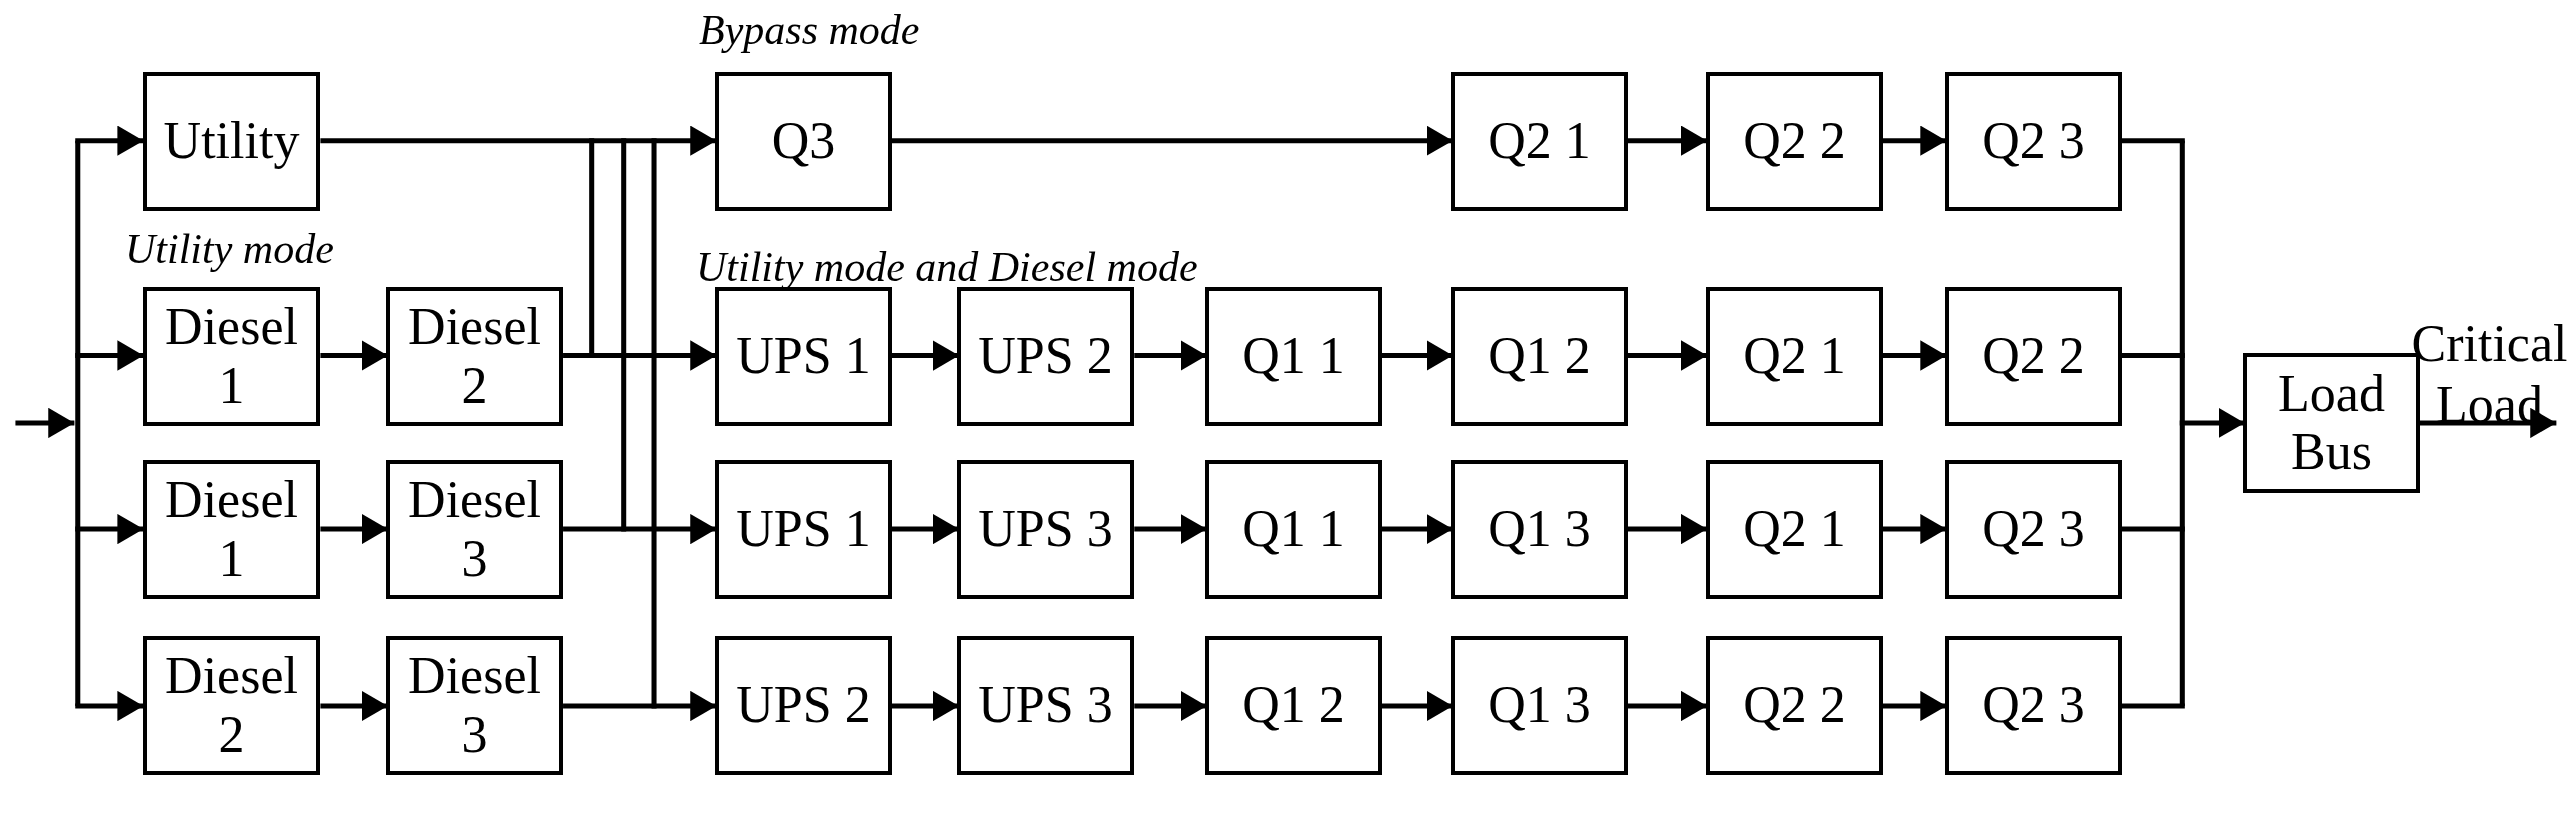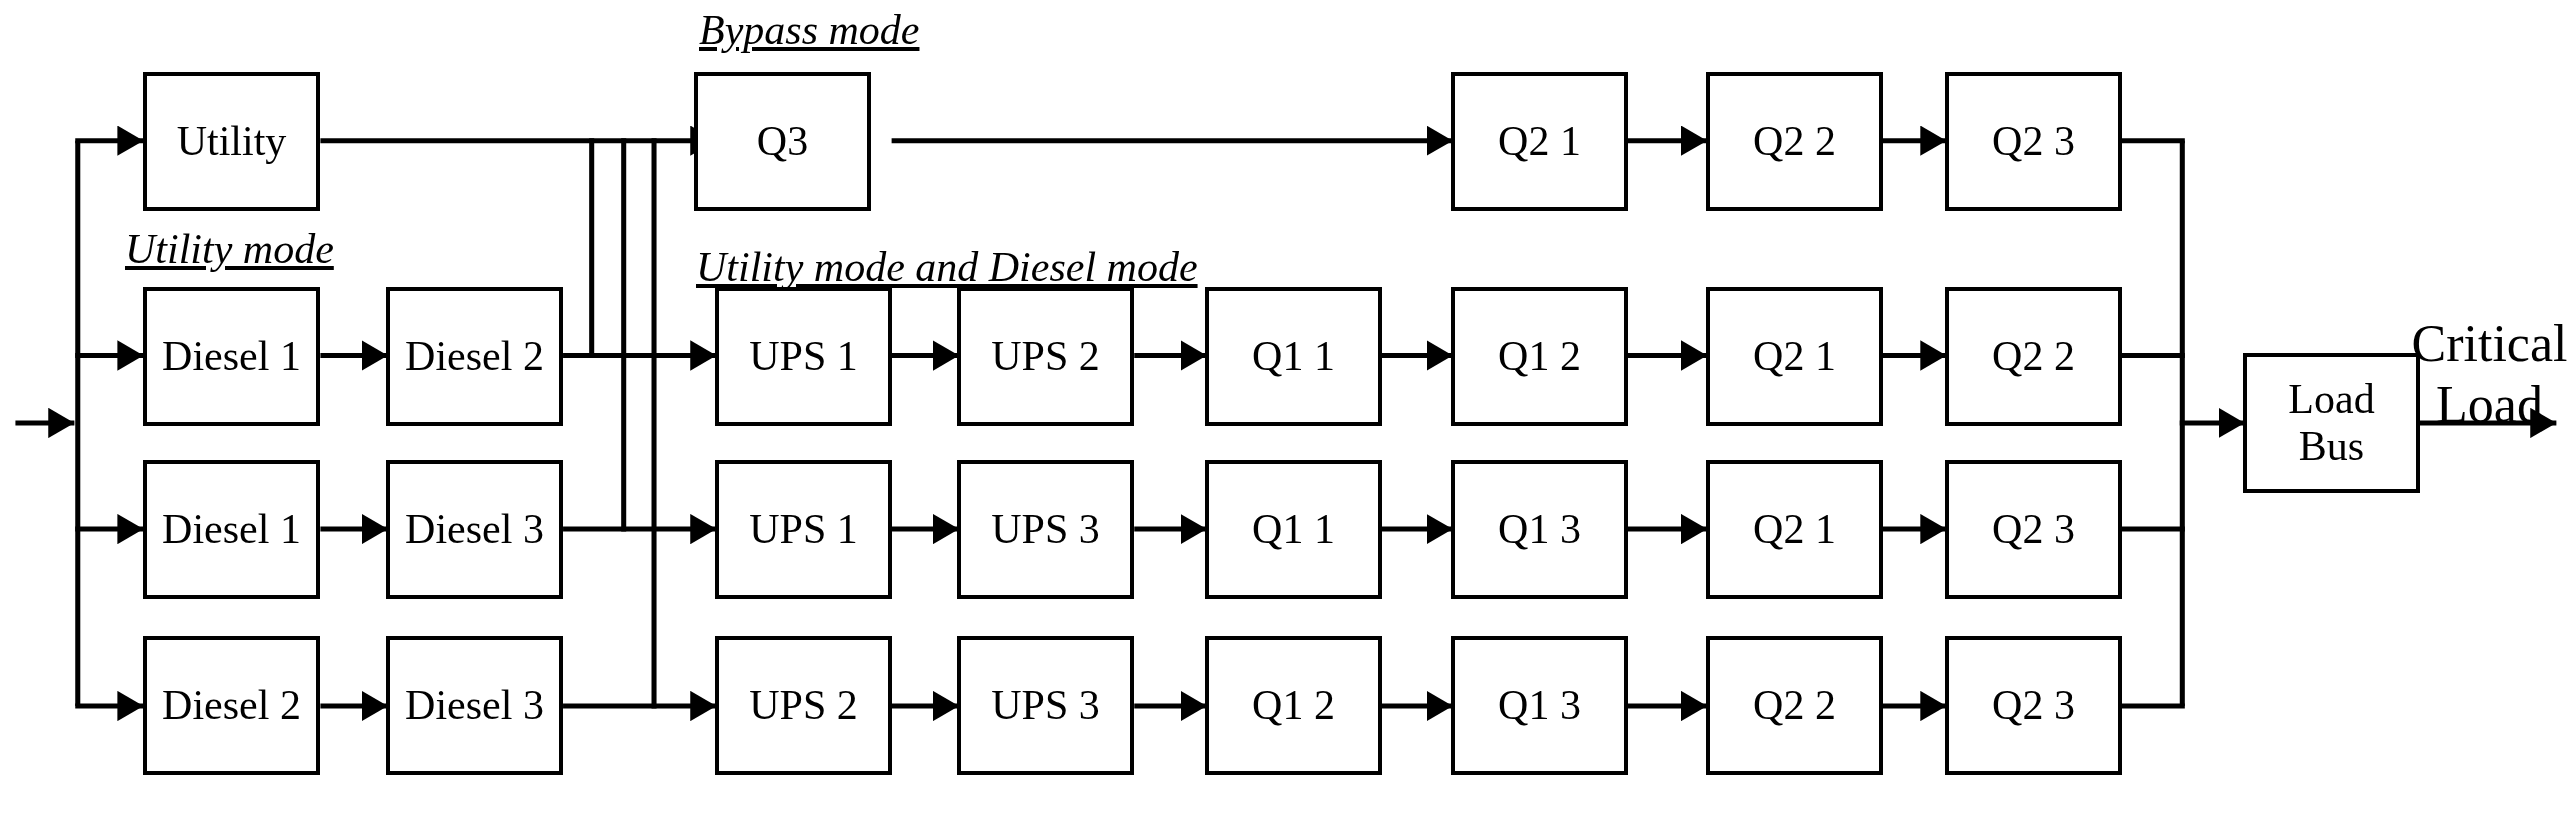--- a/index.html
+++ b/index.html
@@ -13,30 +13,29 @@
   }
   #wires{position:absolute;left:0;top:0;}
   .box{
     position:absolute;
     width:177px;height:139px;
     box-sizing:border-box;
     border:4.2px solid #000000;
     background:#ffffff;
     display:flex;align-items:center;justify-content:center;
     text-align:center;
-    font-size:42px;line-height:1.12;
+    font-size:52px;line-height:1.12;
     white-space:pre-line;
   }
   .box.load-bus{width:177px;height:140px;}
   .mode-label{
     position:absolute;
     font-style:italic;
     font-size:42px;line-height:1.1;
     white-space:nowrap;
-    text-decoration:underline;
   }
   .side-label{
     position:absolute;
     width:165px;
     font-size:52px;line-height:1.18;
     text-align:center;
     white-space:pre-line;
   }
 </style>
 </head>
@@ -114,21 +113,21 @@
     </g>
   </svg>
 
   <div class="mode-label" style="left:699px;top:6.7px">Bypass mode</div>
   <div class="mode-label" style="left:125px;top:226px">Utility mode</div>
   <div class="mode-label" style="left:696px;top:244px">Utility mode and Diesel mode</div>
   <div class="side-label" style="left:2407px;top:313px">Critical
 Load</div>
 
   <div class="box" style="left:143px;top:72px">Utility</div>
-  <div class="box" style="left:694px;top:72px">Q3</div>
+  <div class="box" style="left:715px;top:72px">Q3</div>
   <div class="box" style="left:1451px;top:72px">Q2 1</div>
   <div class="box" style="left:1706px;top:72px">Q2 2</div>
   <div class="box" style="left:1945px;top:72px">Q2 3</div>
 
   <div class="box" style="left:143px;top:287px">Diesel 1</div>
   <div class="box" style="left:386px;top:287px">Diesel 2</div>
   <div class="box" style="left:715px;top:287px">UPS 1</div>
   <div class="box" style="left:957px;top:287px">UPS 2</div>
   <div class="box" style="left:1205px;top:287px">Q1 1</div>
   <div class="box" style="left:1451px;top:287px">Q1 2</div>

